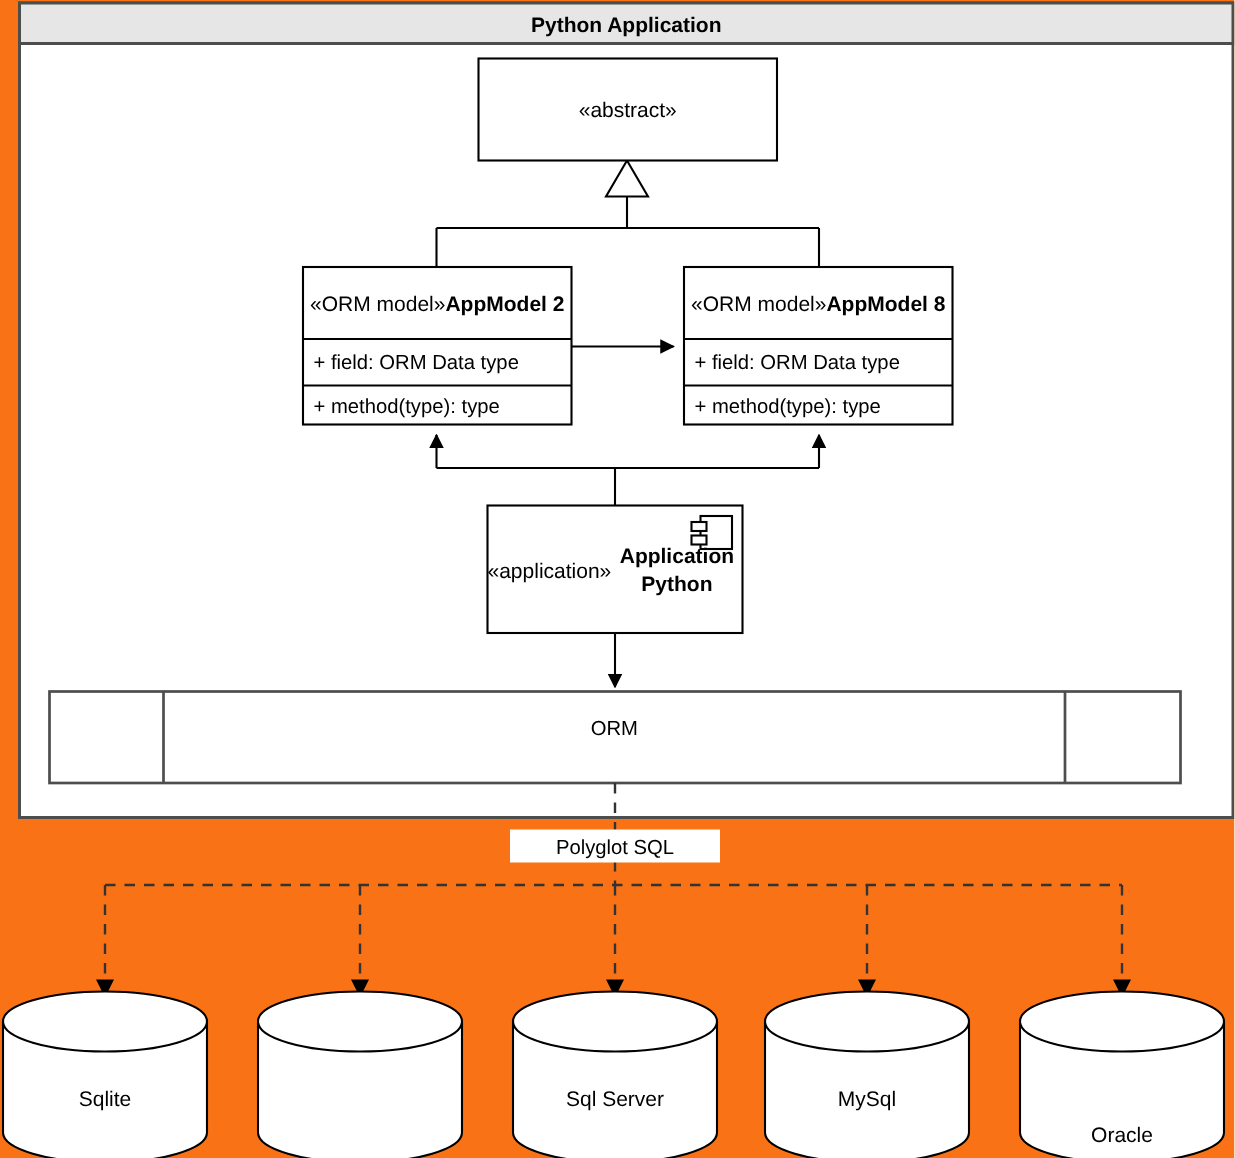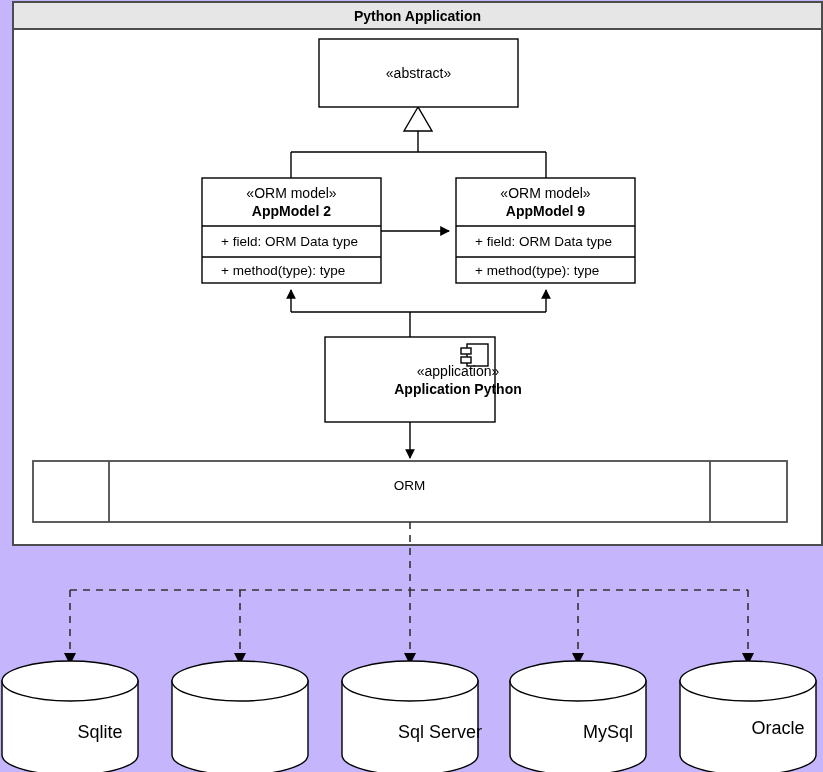--- a/index.html
+++ b/index.html
@@ -8,34 +8,34 @@
     background: #ffffff;
   }
   body {
     font-family: "Liberation Sans", sans-serif;
     -webkit-font-smoothing: antialiased;
   }
   #canvas {
     position: relative;
     width: 823px;
     height: 772px;
-    background: #c4b5fd;
+    background: #f97316;
     overflow: hidden;
   }
   svg.layer {
     position: absolute;
     left: 0;
     top: 0;
     width: 823px;
     height: 772px;
   }
   .node-text {
     position: absolute;
     display: flex;
-    flex-direction: column;
+    flex-direction: row;
     align-items: center;
     justify-content: center;
     text-align: center;
     color: #000000;
     pointer-events: none;
   }
   .stereotype {
     font-size: 14px;
     line-height: 18px;
     font-weight: 400;
@@ -44,21 +44,21 @@
     font-size: 14px;
     line-height: 19px;
     font-weight: bold;
   }
   .compartment-text {
     position: absolute;
     display: flex;
     align-items: center;
     font-size: 13.5px;
     color: #000000;
-    padding-left: 19px;
+    padding-left: 7px;
     box-sizing: border-box;
     pointer-events: none;
   }
   .plain-label {
     position: absolute;
     display: flex;
     align-items: center;
     justify-content: center;
     font-size: 13.5px;
     color: #000000;
@@ -72,24 +72,23 @@
     font-size: 14px;
     font-weight: bold;
     color: #000000;
     pointer-events: none;
   }
   .db-label {
     position: absolute;
     display: flex;
     align-items: center;
     justify-content: center;
-    font-size: 18px;
-    color: #000000;
-    pointer-events: none;
-    padding-left: 30px;
+    font-size: 14px;
+    color: #000000;
+    pointer-events: none;
   }
 </style>
 </head>
 <body>
 
 <div id="canvas">
 
   <svg class="layer" viewBox="0 0 823 772">
     <defs>
       <marker id="arrow-open" viewBox="0 0 10 10" refX="9" refY="5" markerWidth="7" markerHeight="7" orient="auto-start-reverse">
@@ -205,31 +204,32 @@
 
   <div class="node-text" style="left:202px; top:178px; width:179px; height:48px;">
     <div class="stereotype">«ORM model»</div>
     <div class="node-name">AppModel 2</div>
   </div>
   <div class="compartment-text" style="left:202px; top:226px; width:179px; height:31px;">+ field: ORM Data type</div>
   <div class="compartment-text" style="left:202px; top:257px; width:179px; height:26px;">+ method(type): type</div>
 
   <div class="node-text" style="left:456px; top:178px; width:179px; height:48px;">
     <div class="stereotype">«ORM model»</div>
-    <div class="node-name">AppModel 9</div>
+    <div class="node-name">AppModel 8</div>
   </div>
   <div class="compartment-text" style="left:456px; top:226px; width:179px; height:31px;">+ field: ORM Data type</div>
   <div class="compartment-text" style="left:456px; top:257px; width:179px; height:26px;">+ method(type): type</div>
 
-  <div class="node-text" style="left:325px; top:349px; width:170px; height:62px;padding-left:48px;">
+  <div class="node-text" style="left:325px; top:349px; width:170px; height:62px;">
     <div class="stereotype">«application»</div>
     <div class="node-name">Application Python</div>
   </div>
 
   <div class="plain-label" style="left:109px; top:461px; width:601px; height:48px;">ORM</div>
 
+  <div class="plain-label" style="left:340px; top:553px; width:140px; height:22px; background:#ffffff;">Polyglot SQL</div>
 
   <div class="db-label" style="left:2px; top:720px; width:136px; height:24px;">Sqlite</div>
   <div class="db-label" style="left:342px; top:720px; width:136px; height:24px;">Sql Server</div>
   <div class="db-label" style="left:510px; top:720px; width:136px; height:24px;">MySql</div>
-  <div class="db-label" style="left:680px; top:716px; width:136px; height:24px;">Oracle</div>
+  <div class="db-label" style="left:680px; top:744px; width:136px; height:24px;">Oracle</div>
 
 </div>
 
 </body></html>

